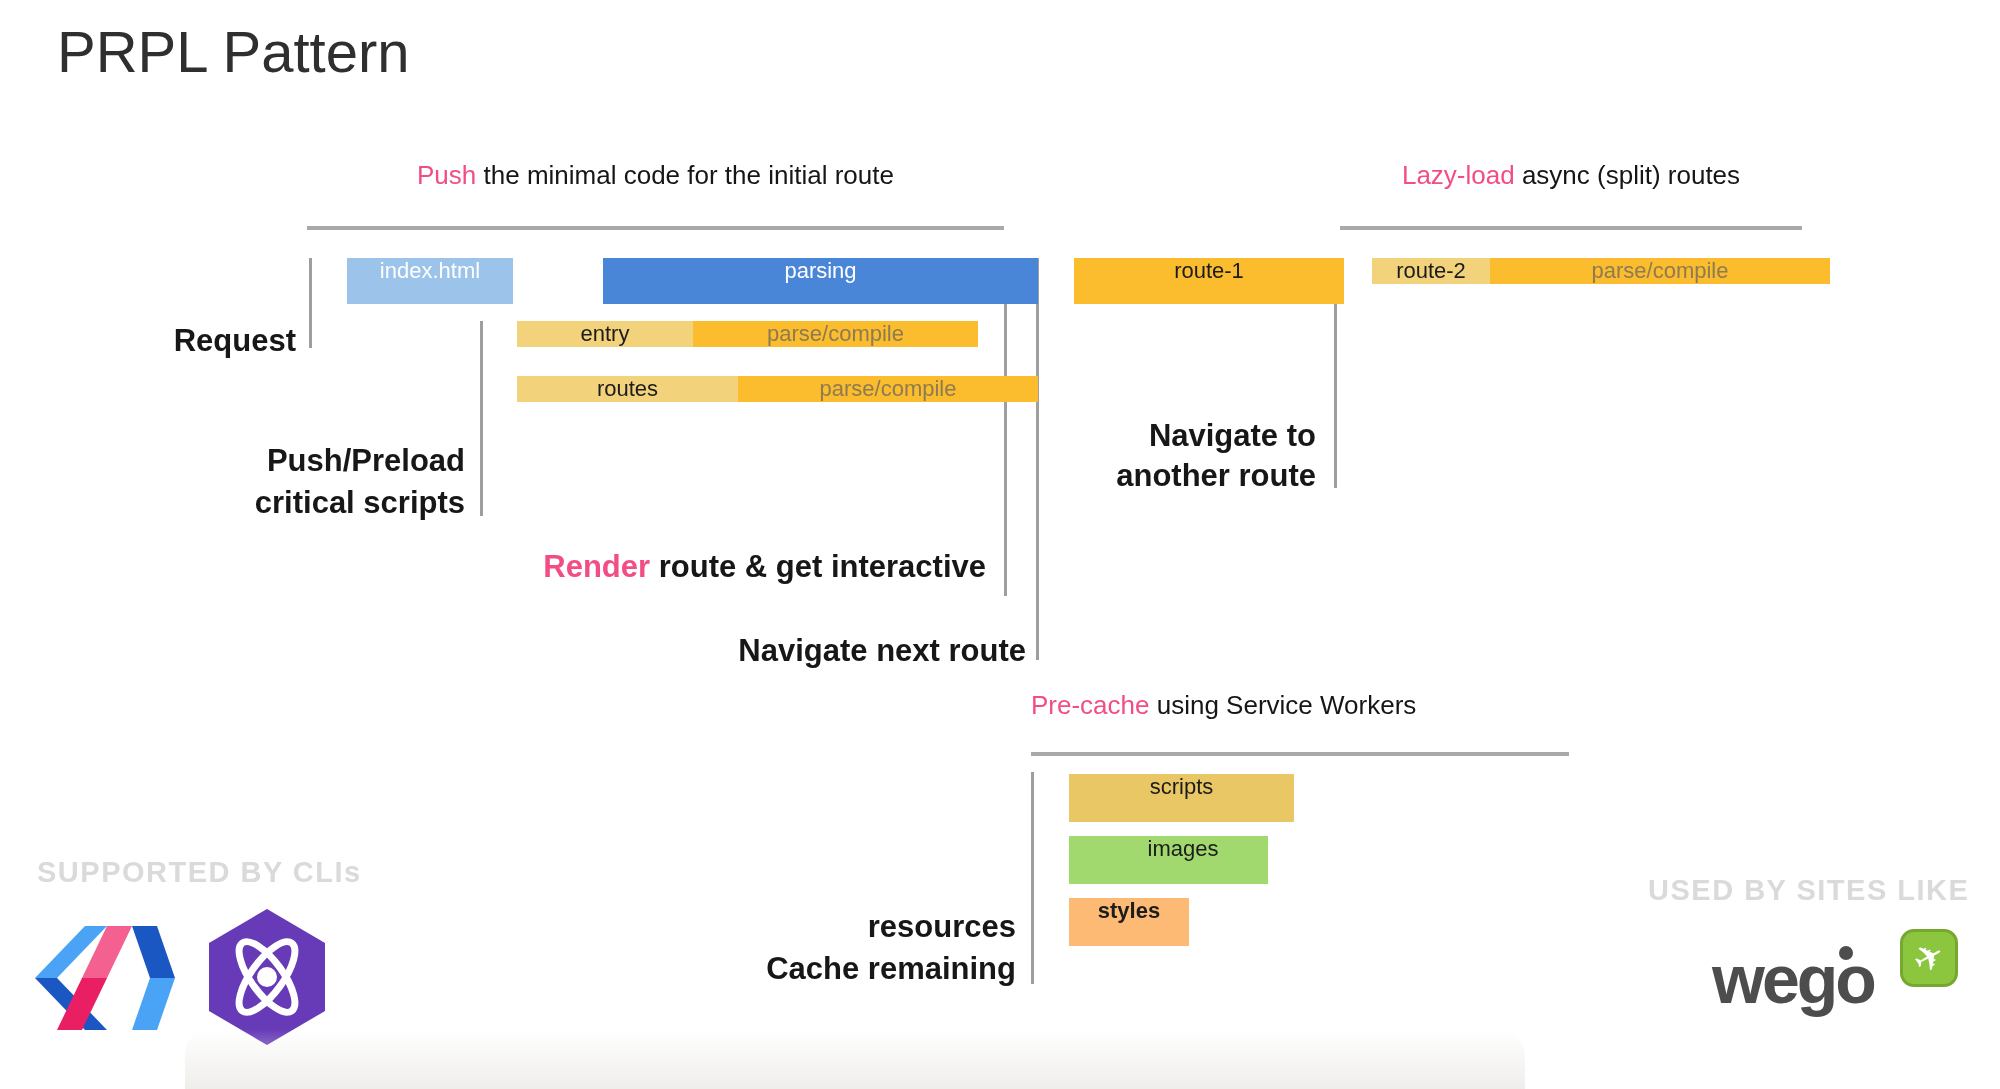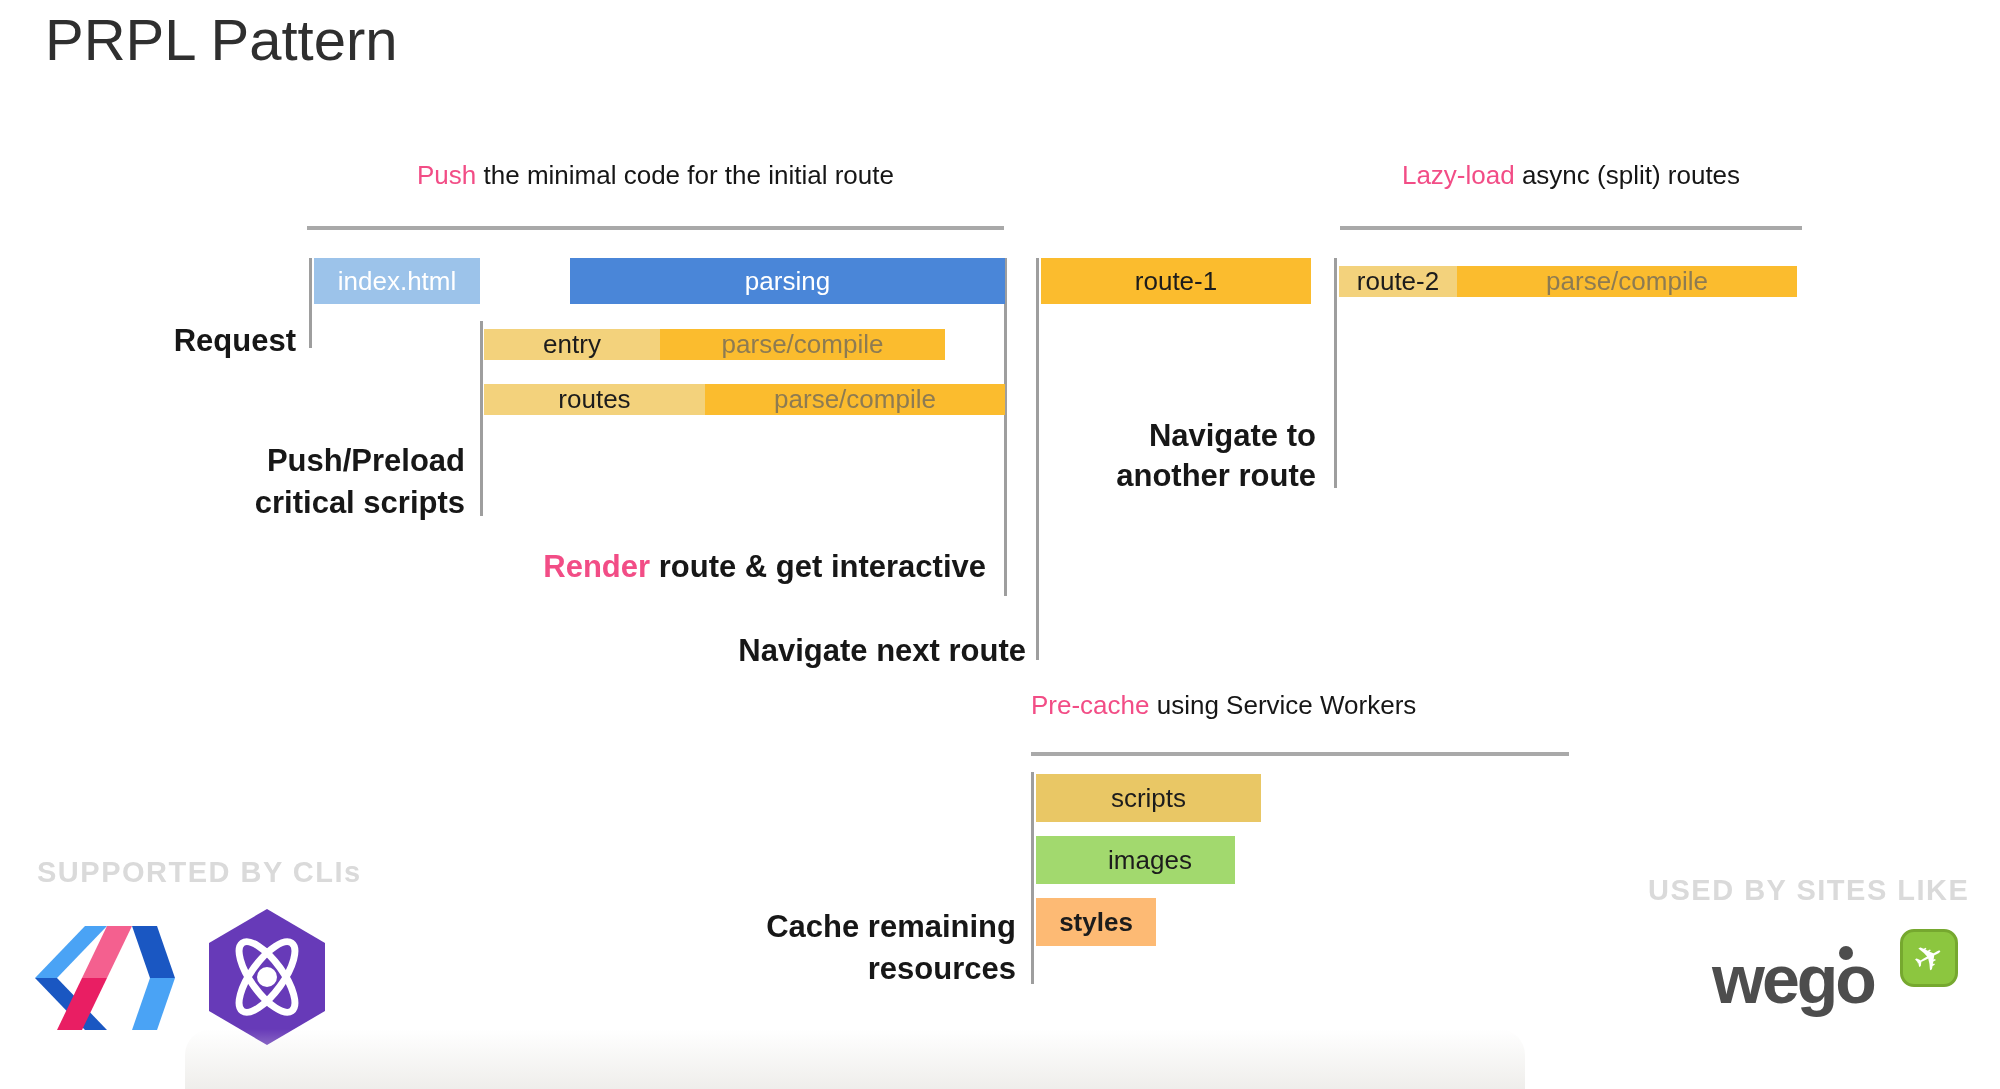--- a/index.html
+++ b/index.html
@@ -1,27 +1,27 @@
 <!DOCTYPE html>
 <html><head>
 <meta charset="utf-8">
 <style>
   html,body{margin:0;padding:0;background:#fff;}
   .stage{position:relative;width:2000px;height:1089px;background:#ffffff;overflow:hidden;
          font-family:"Liberation Sans",sans-serif;}
-  .title{position:absolute;left:45px;top:6px;margin:0;font-weight:300;font-size:58px;
+  .title{position:absolute;left:45px;top:6px;margin:12px;font-weight:300;font-size:58px;
          color:#2f2f2f;letter-spacing:0;}
   .heading{position:absolute;top:160px;font-weight:400;font-size:26px;color:#161616;
            text-align:center;white-space:nowrap;}
   .hl{color:#f24d86;}
   .hline{position:absolute;height:4px;background:#a9a9a9;}
   .vline{position:absolute;width:3px;background:#9e9e9e;}
   .lbl{position:absolute;font-weight:700;font-size:31px;color:#171717;text-align:right;
        white-space:nowrap;line-height:42px;}
-  .bar{position:absolute;height:46px;display:flex;align-items:center;font-size:26px;}
+  .bar{position:absolute;height:46px;display:flex;align-items:flex-start;font-size:22px;margin-left:33px;}
   .seg{display:flex;align-items:center;justify-content:center;white-space:nowrap;}
   .blue-light{background:#9cc3ea;color:#ffffff;}
   .blue{background:#4a86d8;color:#ffffff;}
   .gold{background:#fbbc2e;color:#1c1c1c;}
   .tan{background:#f3d27c;color:#1c1c1c;}
   .parse-txt{color:#8d7b52;}
   .tan2{background:#e9c765;color:#1c1c1c;}
   .green{background:#a2d96e;color:#1c1c1c;padding-left:29px;}
   .cyan{background:#fdba74;color:#1c1c1c;font-weight:bold;}
   .caption{position:absolute;font-weight:700;font-size:29px;color:#dadada;
@@ -105,22 +105,22 @@
     <div class="seg" style="width:100%;">scripts</div>
   </div>
   <div class="bar green" style="left:1036px;top:836px;width:170px;height:48px;">
     <div class="seg" style="width:100%;">images</div>
   </div>
   <div class="bar cyan" style="left:1036px;top:898px;width:120px;height:48px;">
     <div class="seg" style="width:100%;">styles</div>
   </div>
 
   <div class="lbl" style="left:700px;top:906px;width:316px;">
+    <div>resources</div>
     <div>Cache remaining</div>
-    <div>resources</div>
   </div>
 
   <div class="caption" style="left:37px;top:856px;">SUPPORTED BY CLIs</div>
 
   <svg class="logo" style="left:35px;top:926px;" width="140" height="104" viewBox="0 0 140 104" aria-hidden="true">
     <polygon points="50,0 72,0 22,52 0,52" fill="#4aa3f5"></polygon>
     <polygon points="0,52 22,52 72,104 50,104" fill="#1a57c2"></polygon>
     <polygon points="72,0 97,0 72,52 47,52" fill="#f4608f"></polygon>
     <polygon points="47,52 72,52 47,104 22,104" fill="#e91e63"></polygon>
     <polygon points="97,0 122,0 140,52 115,52" fill="#1a57c2"></polygon>

